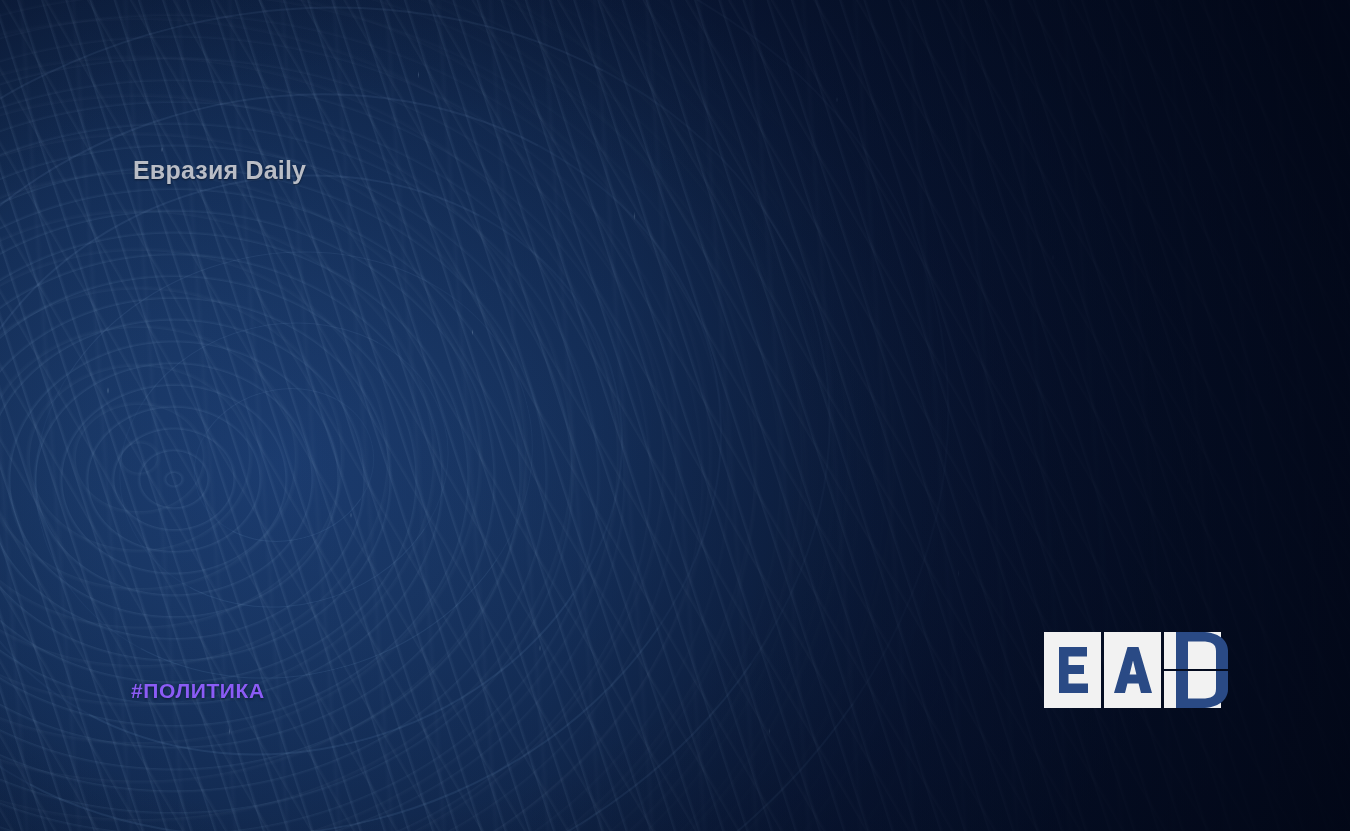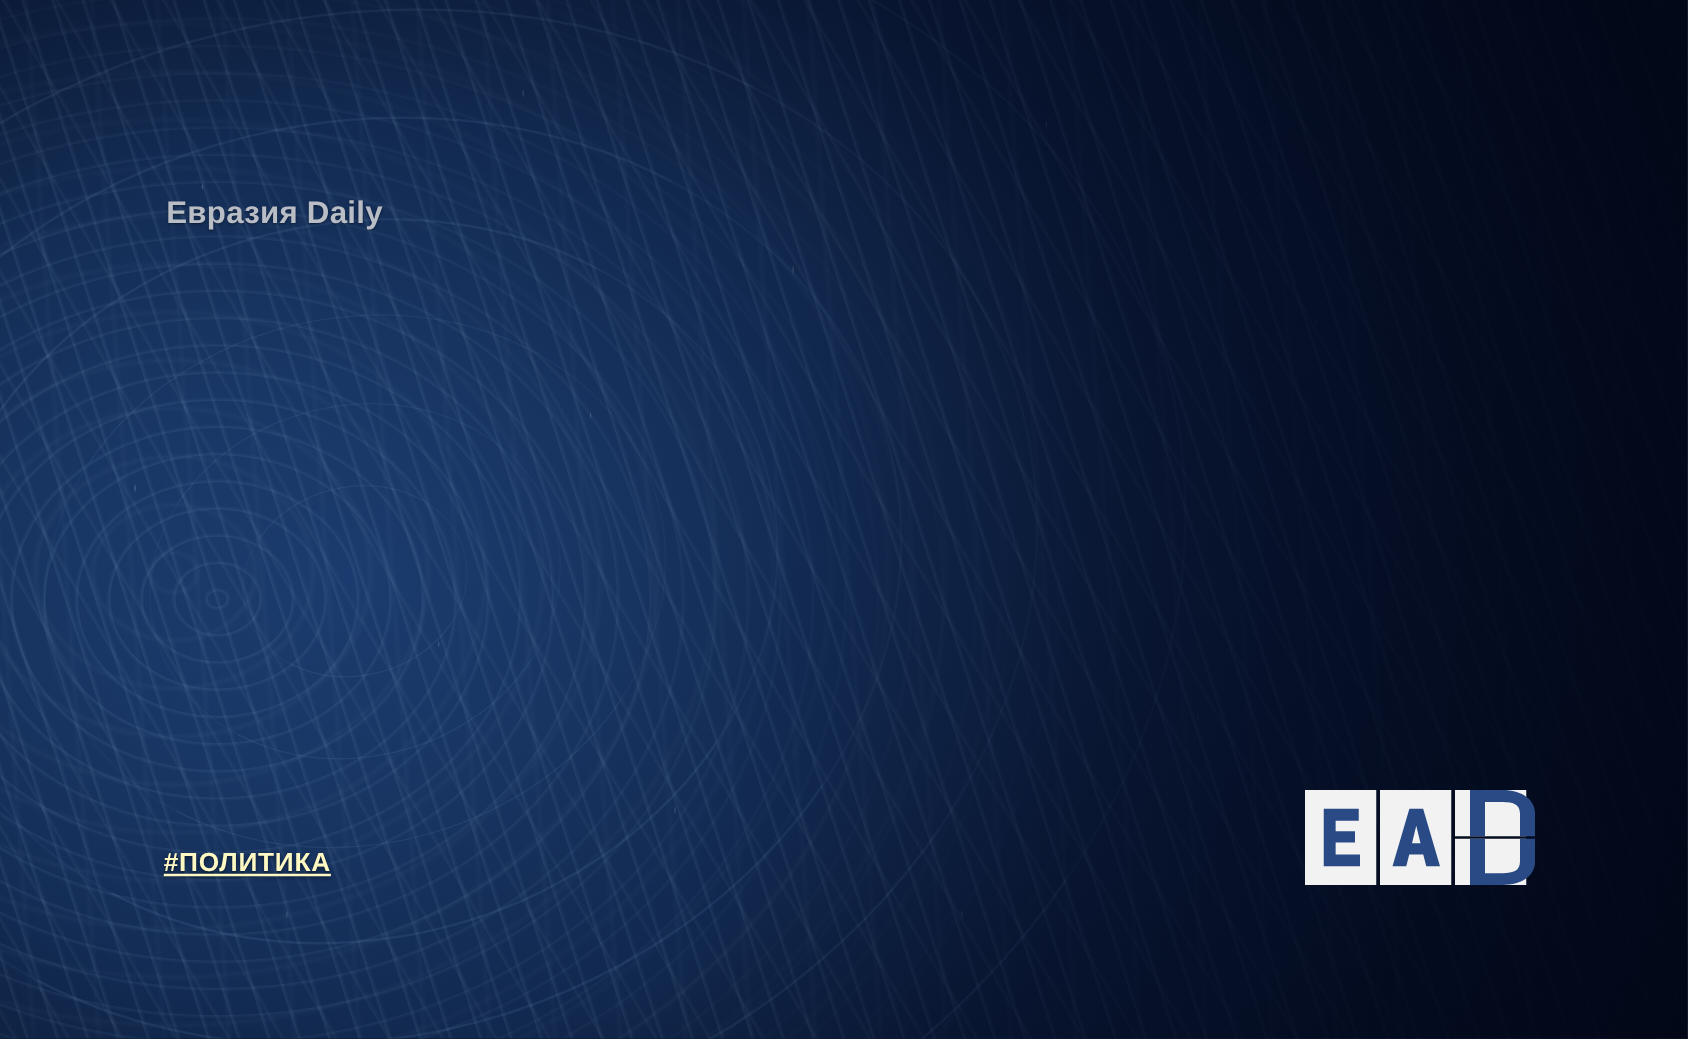--- a/index.html
+++ b/index.html
@@ -183,24 +183,23 @@
     text-shadow: 0 2px 6px rgba(2,10,30,.45);
   }
 
   .tag {
     position: absolute;
     left: 131px;
     top: 679px;
     font-size: 21px;
     font-weight: 700;
     letter-spacing: .6px;
-    color: #fef9c3;
+    color: #8b5cf6;
     text-shadow: 0 1px 3px rgba(0,0,0,.5);
     white-space: nowrap;
-    text-decoration: underline;
   }
 
   
   .logo {
     position: absolute;
     left: 1044px;
     top: 632px;
     width: 178px;
     height: 76px;
     display: flex;

